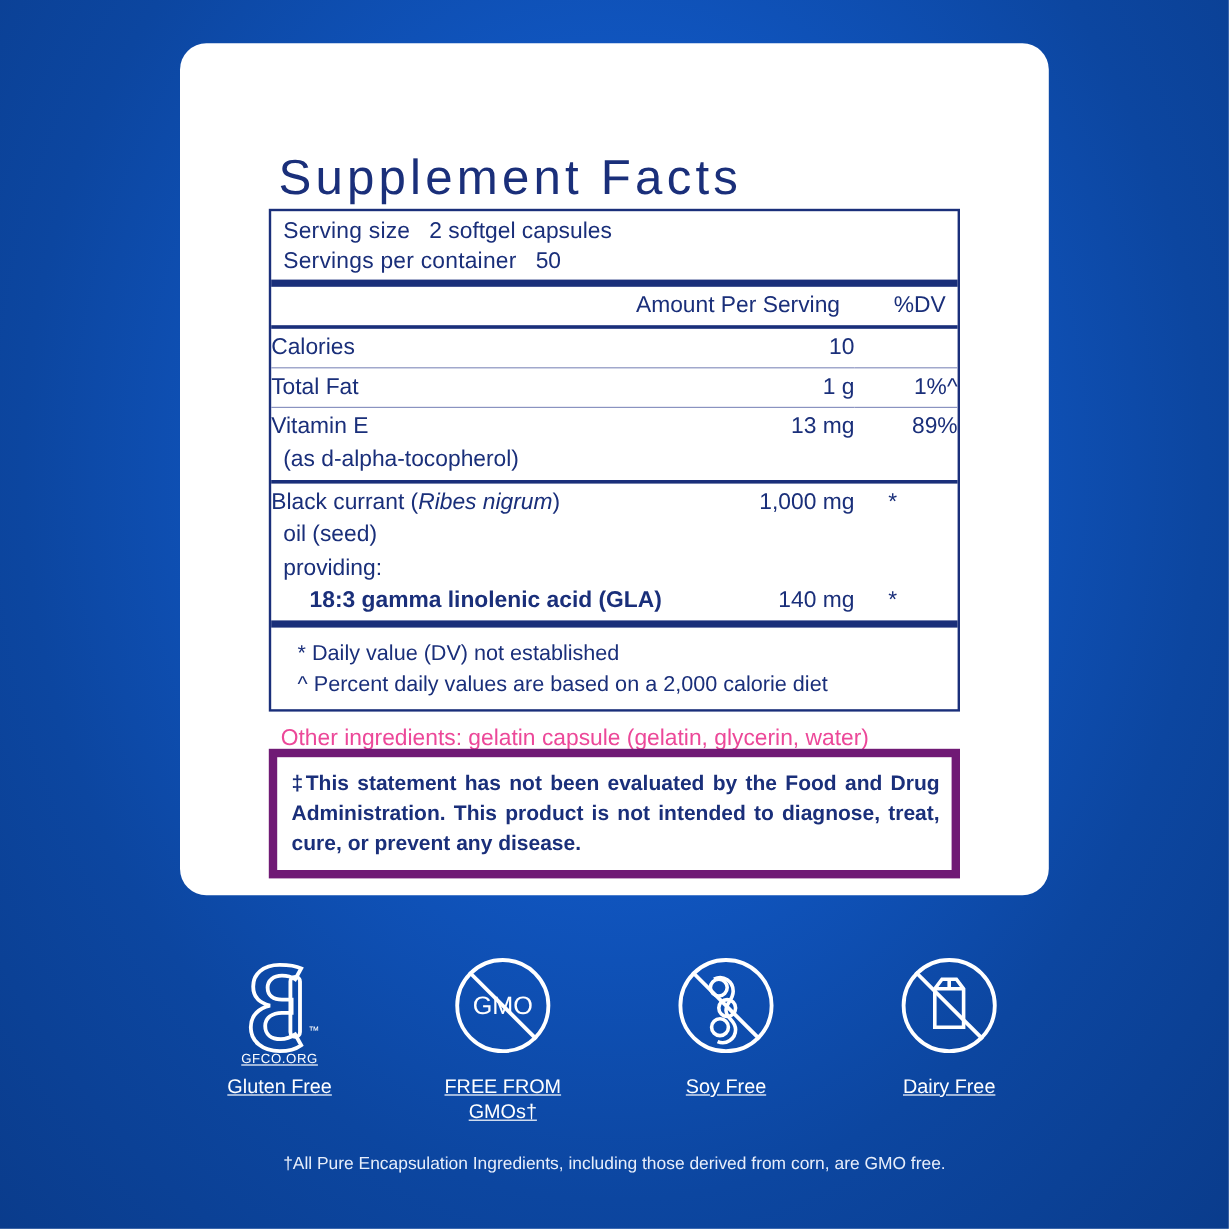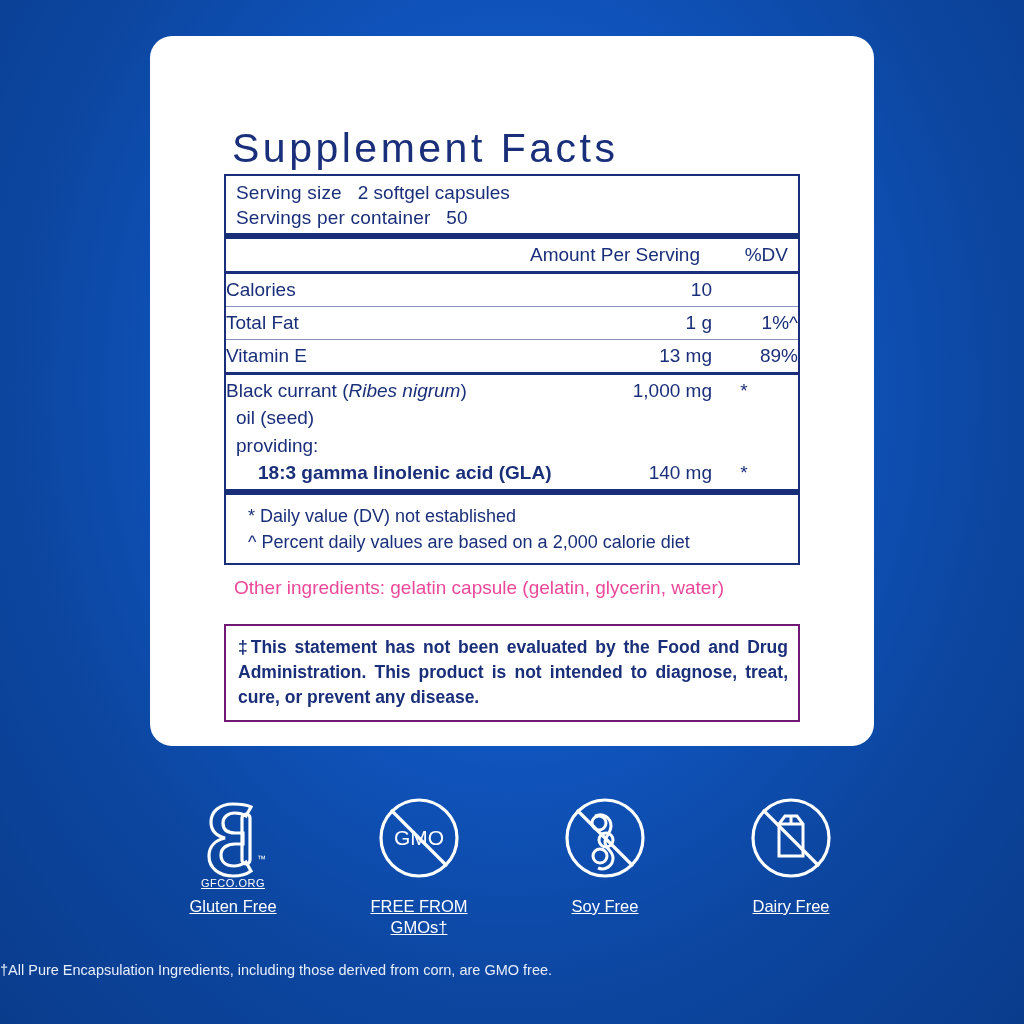--- a/index.html
+++ b/index.html
@@ -103,21 +103,21 @@
     font-size: 19px;
     padding: 12px 0 14px 10px;
   }
 
   
   #disclaimer-box {
     position: absolute;
     left: 74px;
     top: 588px;
     width: 576px;
-    border: 2px solid #701a75;
+    border: 7px solid #701a75;
     padding: 9px 10px 10px 12px;
     color: #1a2f7a;
     font-size: 17.5px;
     font-weight: bold;
     line-height: 1.42;
     text-align: justify;
   }
 
   
   #badges {
@@ -145,20 +145,21 @@
     font-size: 16.5px;
     line-height: 1.3;
     margin-top: 6px;
   }
 
   #footnote-gmo {
     position: absolute;
     top: 962px;
     left: 0;
     width: 1024px;
+    text-align: center;
     color: #e7eefb;
     font-size: 14.5px;
   }
 </style>
 </head>
 <body>
 
 <div id="panel-card">
 
   <div id="facts-box">
@@ -205,20 +206,21 @@
           <td class="c-dv">1%^</td>
         </tr>
         <tr class="row-sep">
           <td class="c-name">Vitamin E</td>
           <td class="c-amt">13 mg</td>
           <td class="c-dv">89%</td>
         </tr>
       </tbody>
         </table>
 
+      <div class="sub-line" style="padding-bottom:6px;">(as d-alpha-tocopherol)</div>
 
       <div class="rule-med"></div>
 
       <table class="sf">
         <tbody>
             <tr>
           <td class="c-name">
             <span>Black currant (</span><i>Ribes nigrum</i><span>)</span>
           </td>
           <td class="c-amt">1,000 mg</td>

